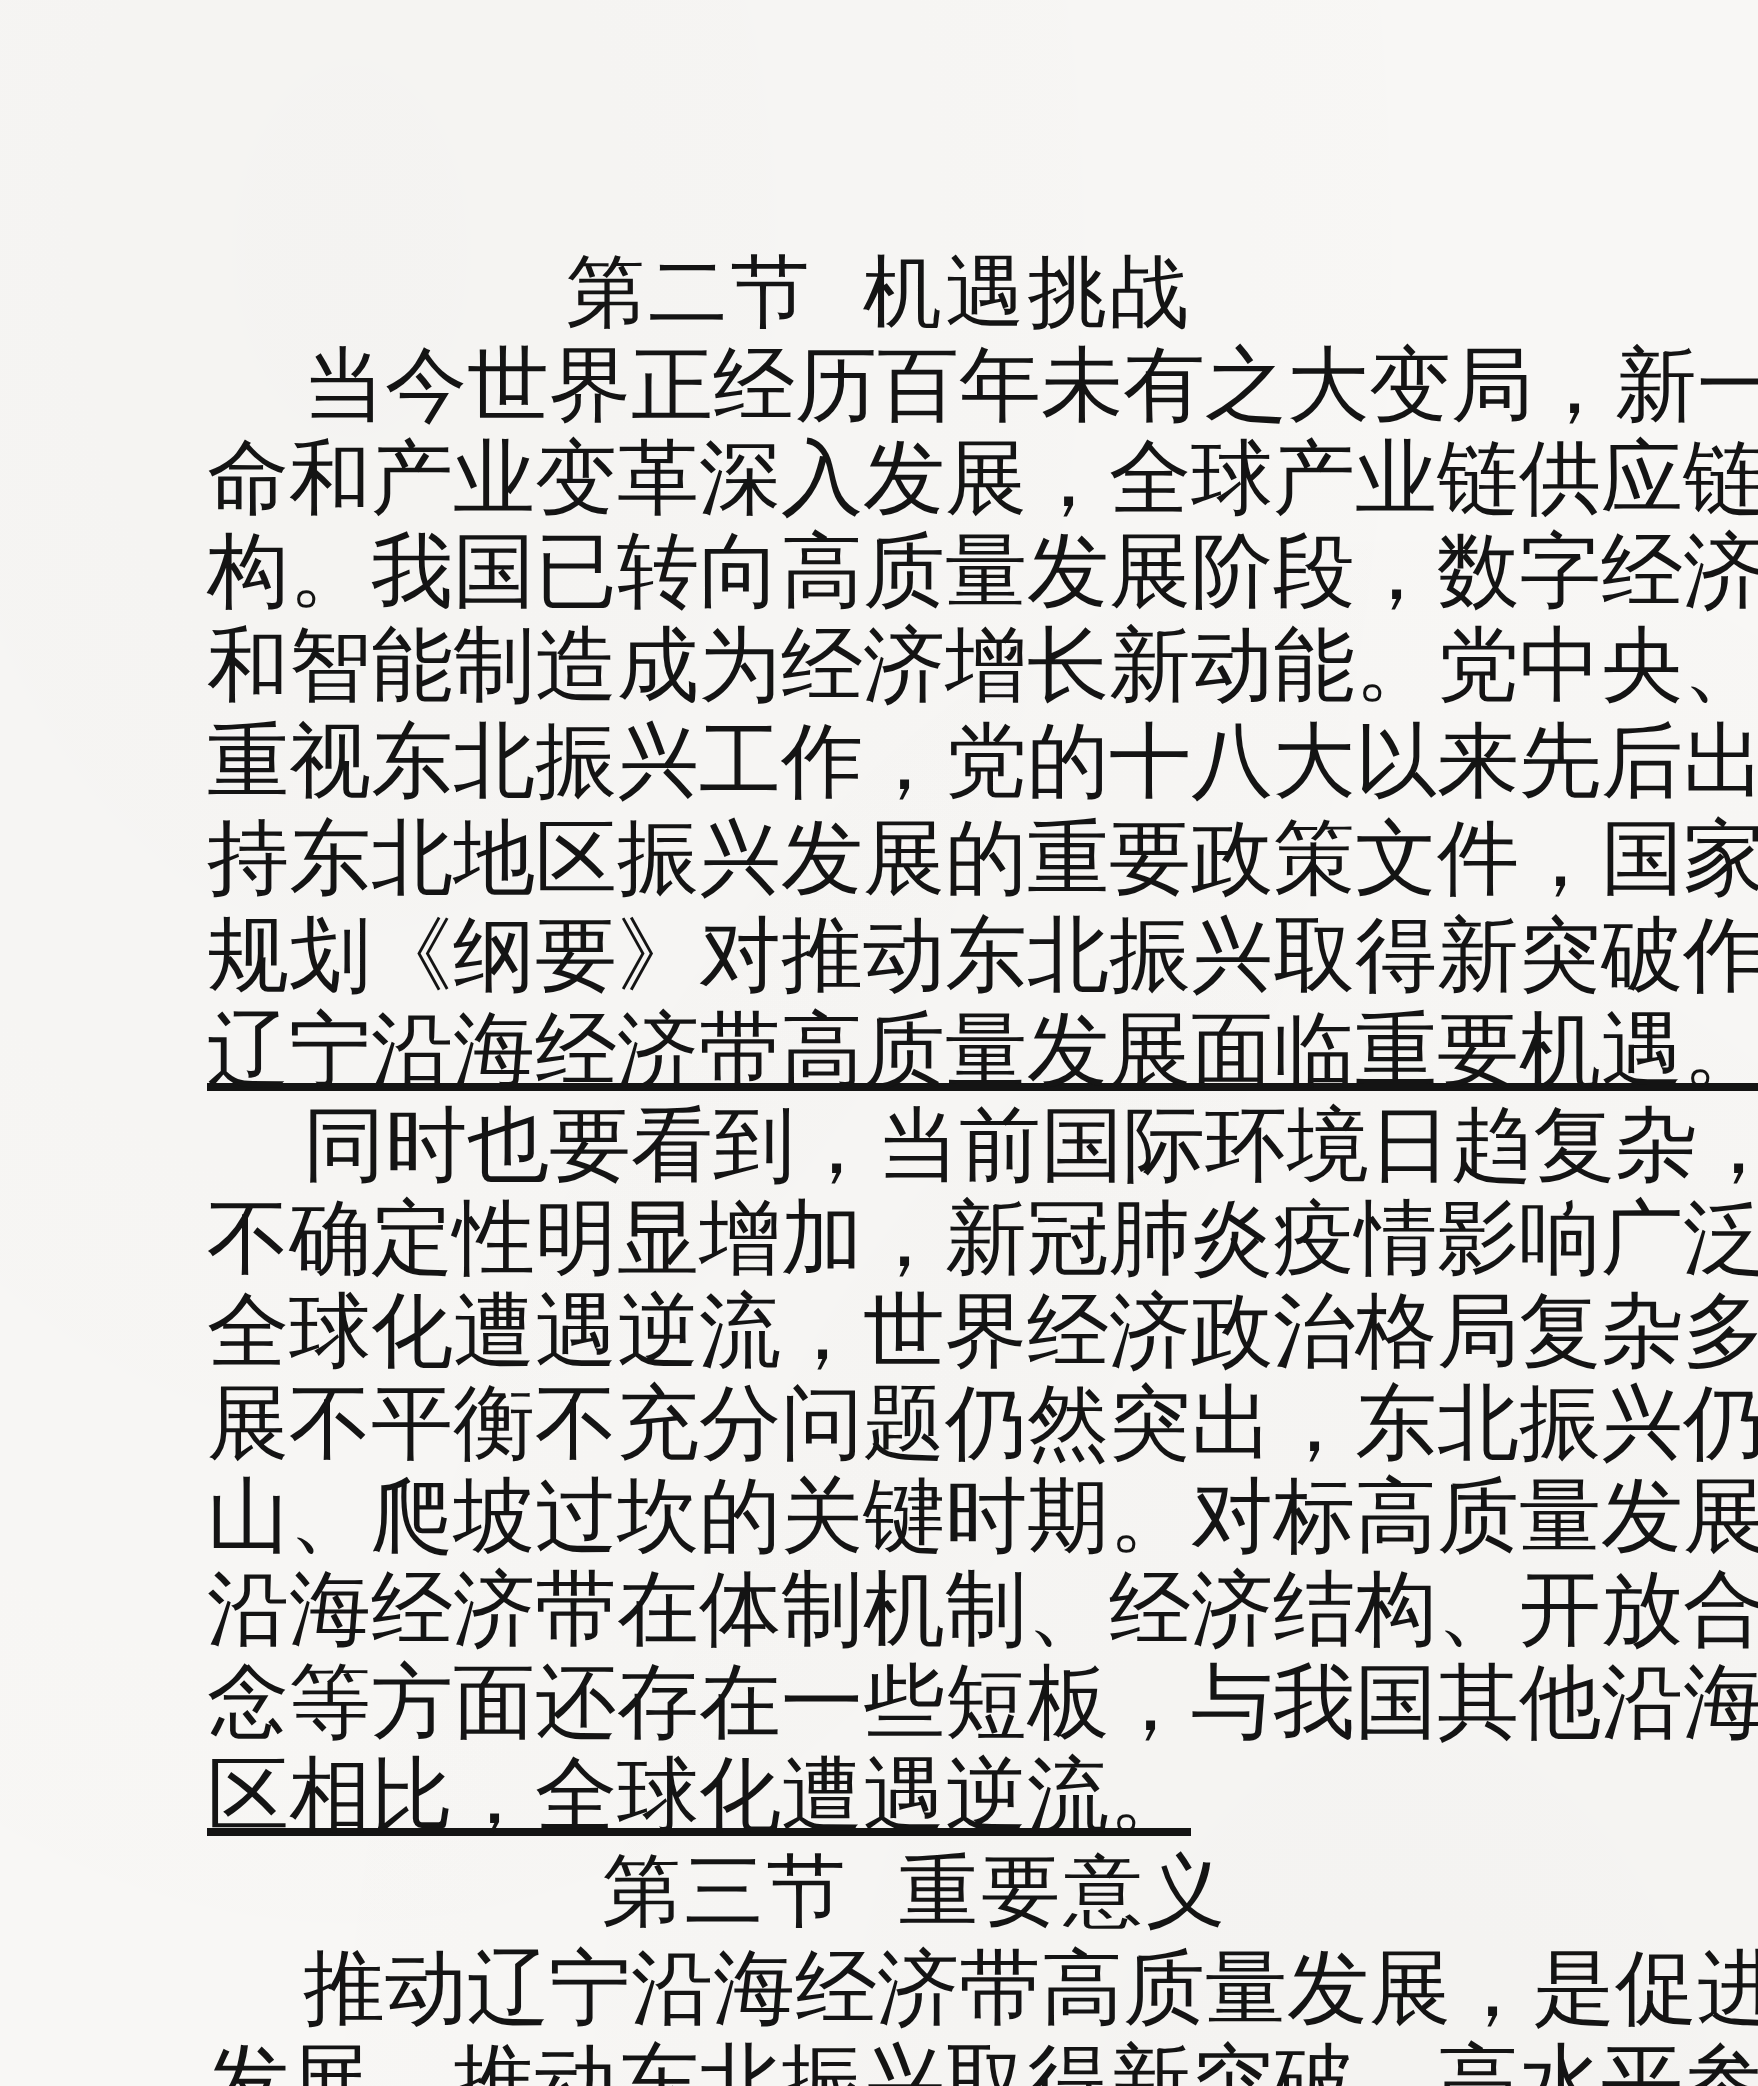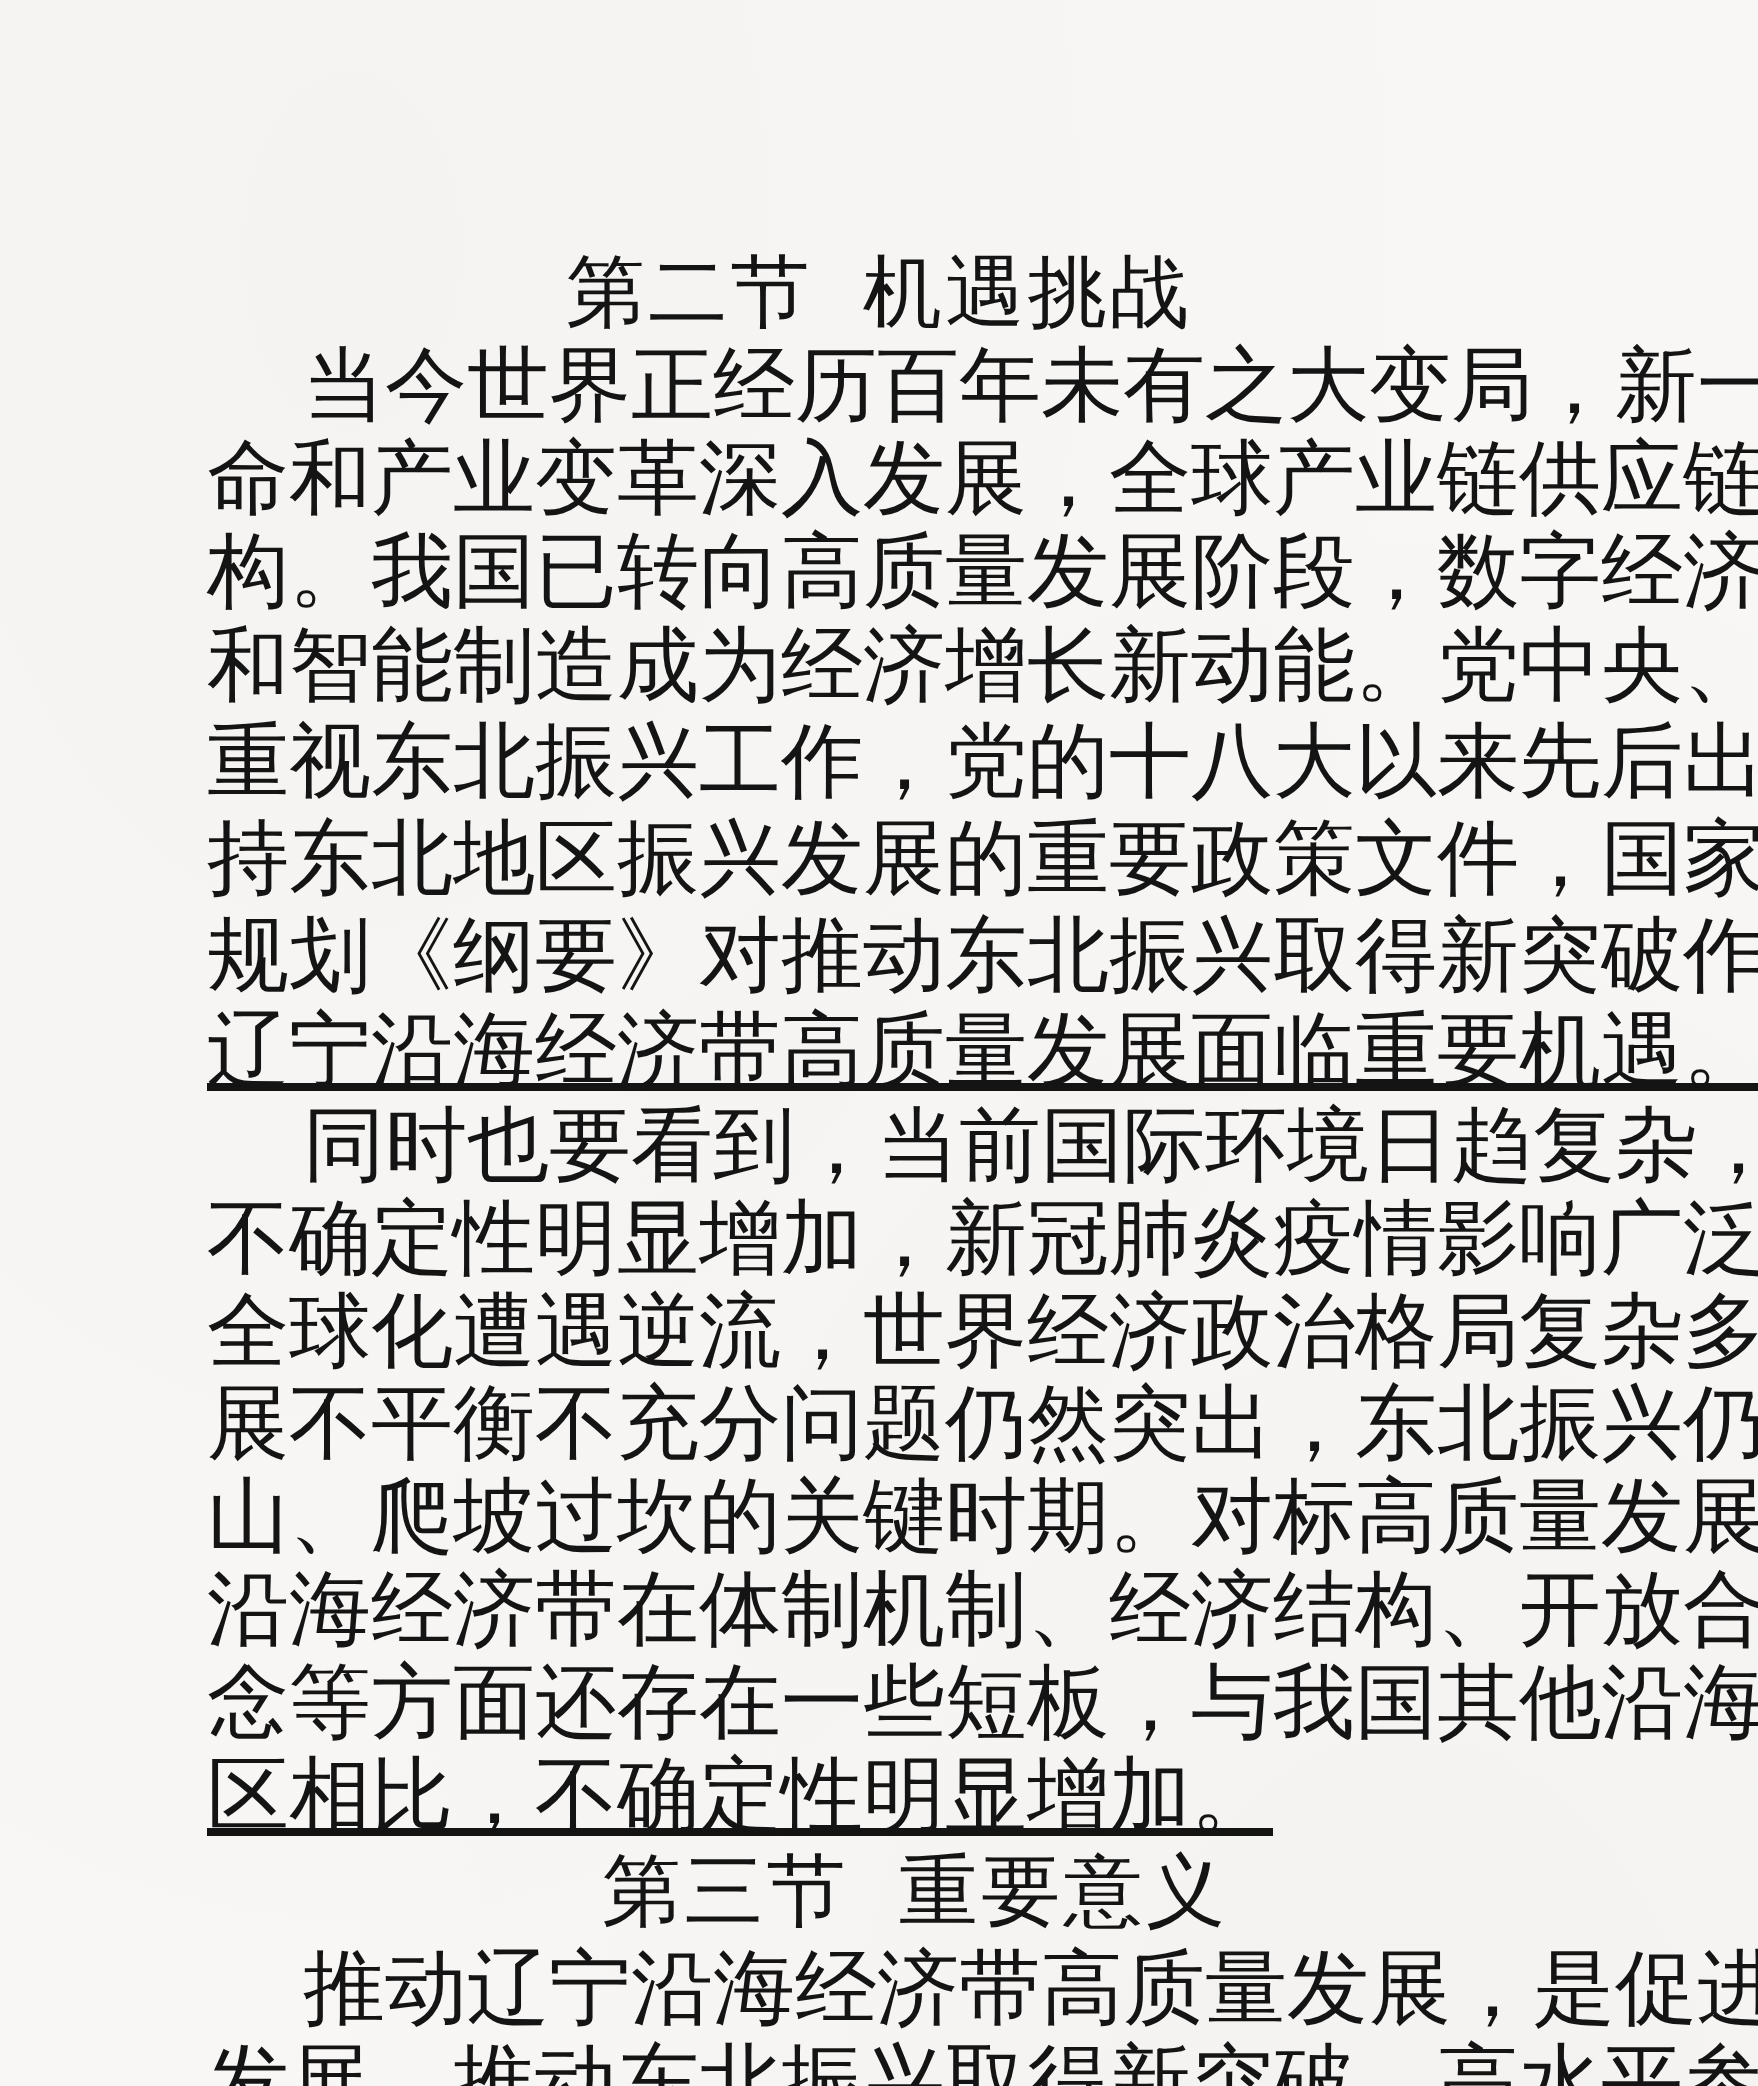--- a/index.html
+++ b/index.html
@@ -72,21 +72,21 @@
   </div>
 
   <div>
     <div class="line indent" style="top:1099px;">同时也要看到，当前国际环境日趋复杂，不稳定性</div>
     <div class="line" style="top:1192px;">不确定性明显增加，新冠肺炎疫情影响广泛深远，经济</div>
     <div class="line" style="top:1285px;">全球化遭遇逆流，世界经济政治格局复杂多变。我国发</div>
     <div class="line" style="top:1377px;">展不平衡不充分问题仍然突出，东北振兴仍处于滚石上</div>
     <div class="line" style="top:1470px;">山、爬坡过坎的关键时期。对标高质量发展要求，辽宁</div>
     <div class="line" style="top:1563px;">沿海经济带在体制机制、经济结构、开放合作、思想观</div>
     <div class="line" style="top:1656px;">念等方面还存在一些短板，与我国其他沿海经济发达地</div>
-    <div class="line last" style="top:1749px;">区相比，不确定性明显增加。</div>
+    <div class="line last" style="top:1749px;">区相比，全球化遭遇逆流。</div>
   </div>
 
   <div class="heading" style="top:1845px;padding-left:36px;">
     <span>第三节</span><span class="sep"></span><span>重要意义</span>
   </div>
 
   <div>
     <div class="line indent" style="top:1942px;">推动辽宁沿海经济带高质量发展，是促进辽宁振兴</div>
     <div class="line" style="top:2036px;">发展、推动东北振兴取得新突破、高水平参与东北亚区</div>
 

